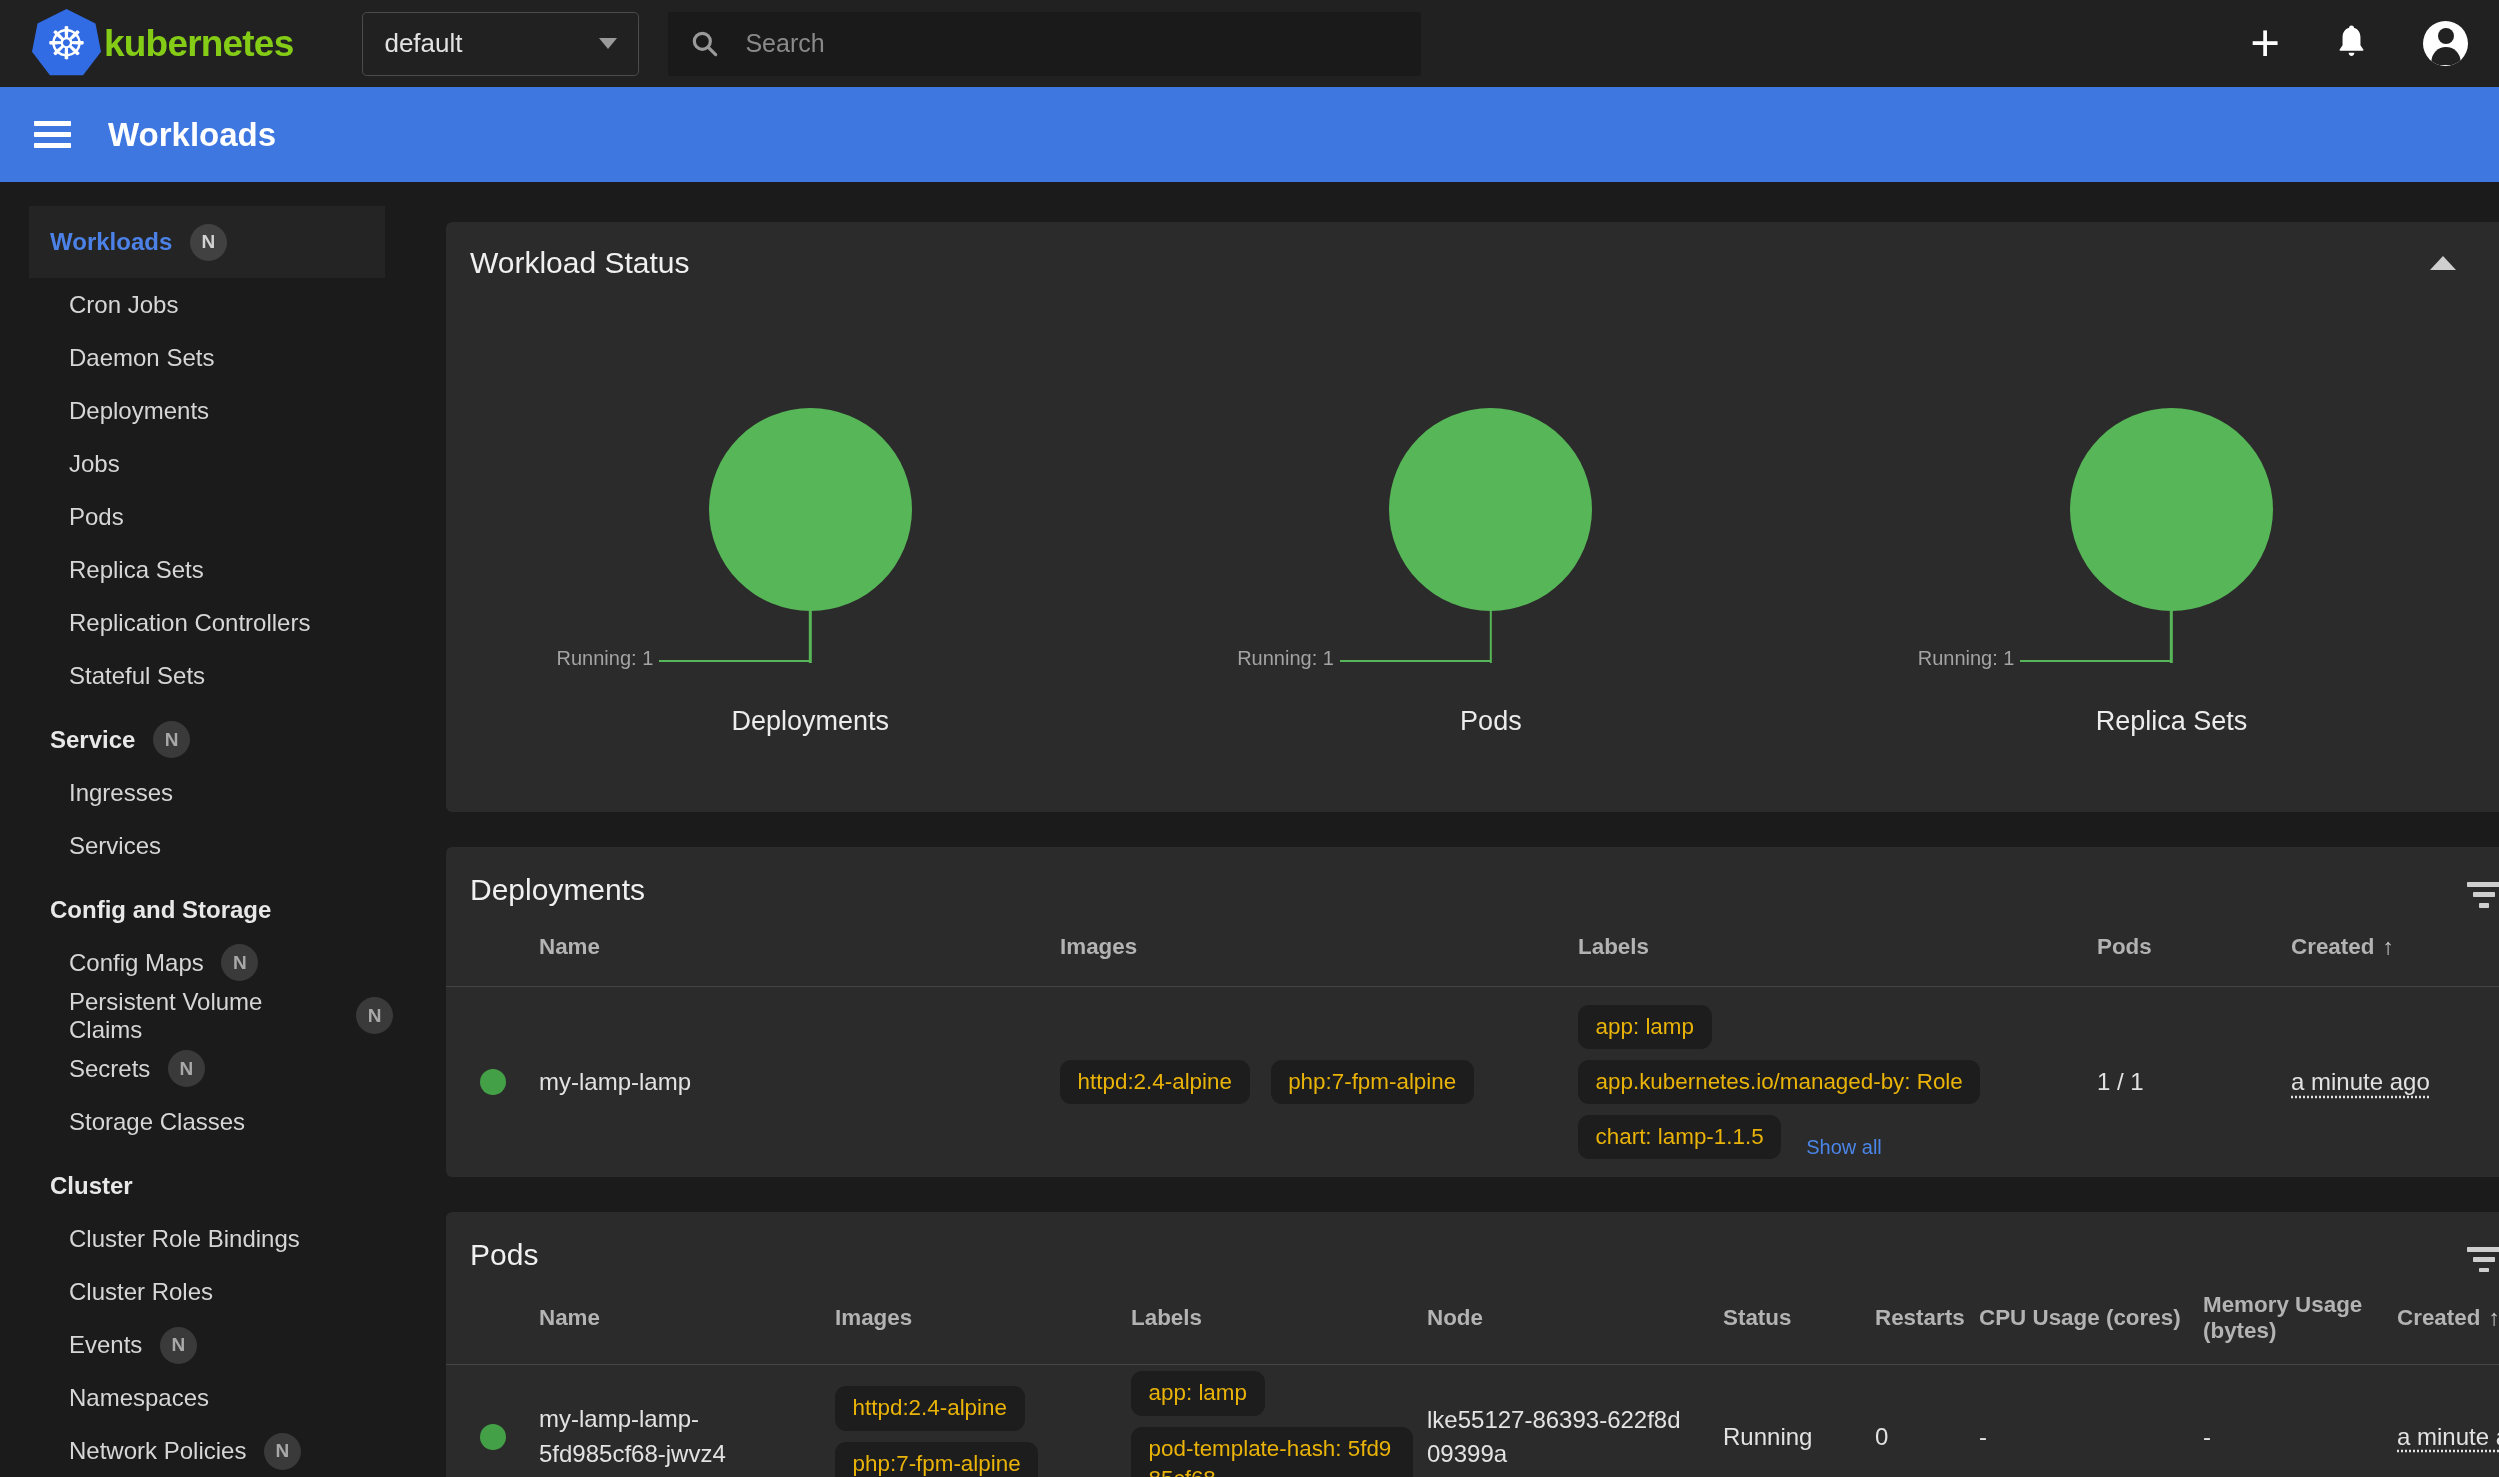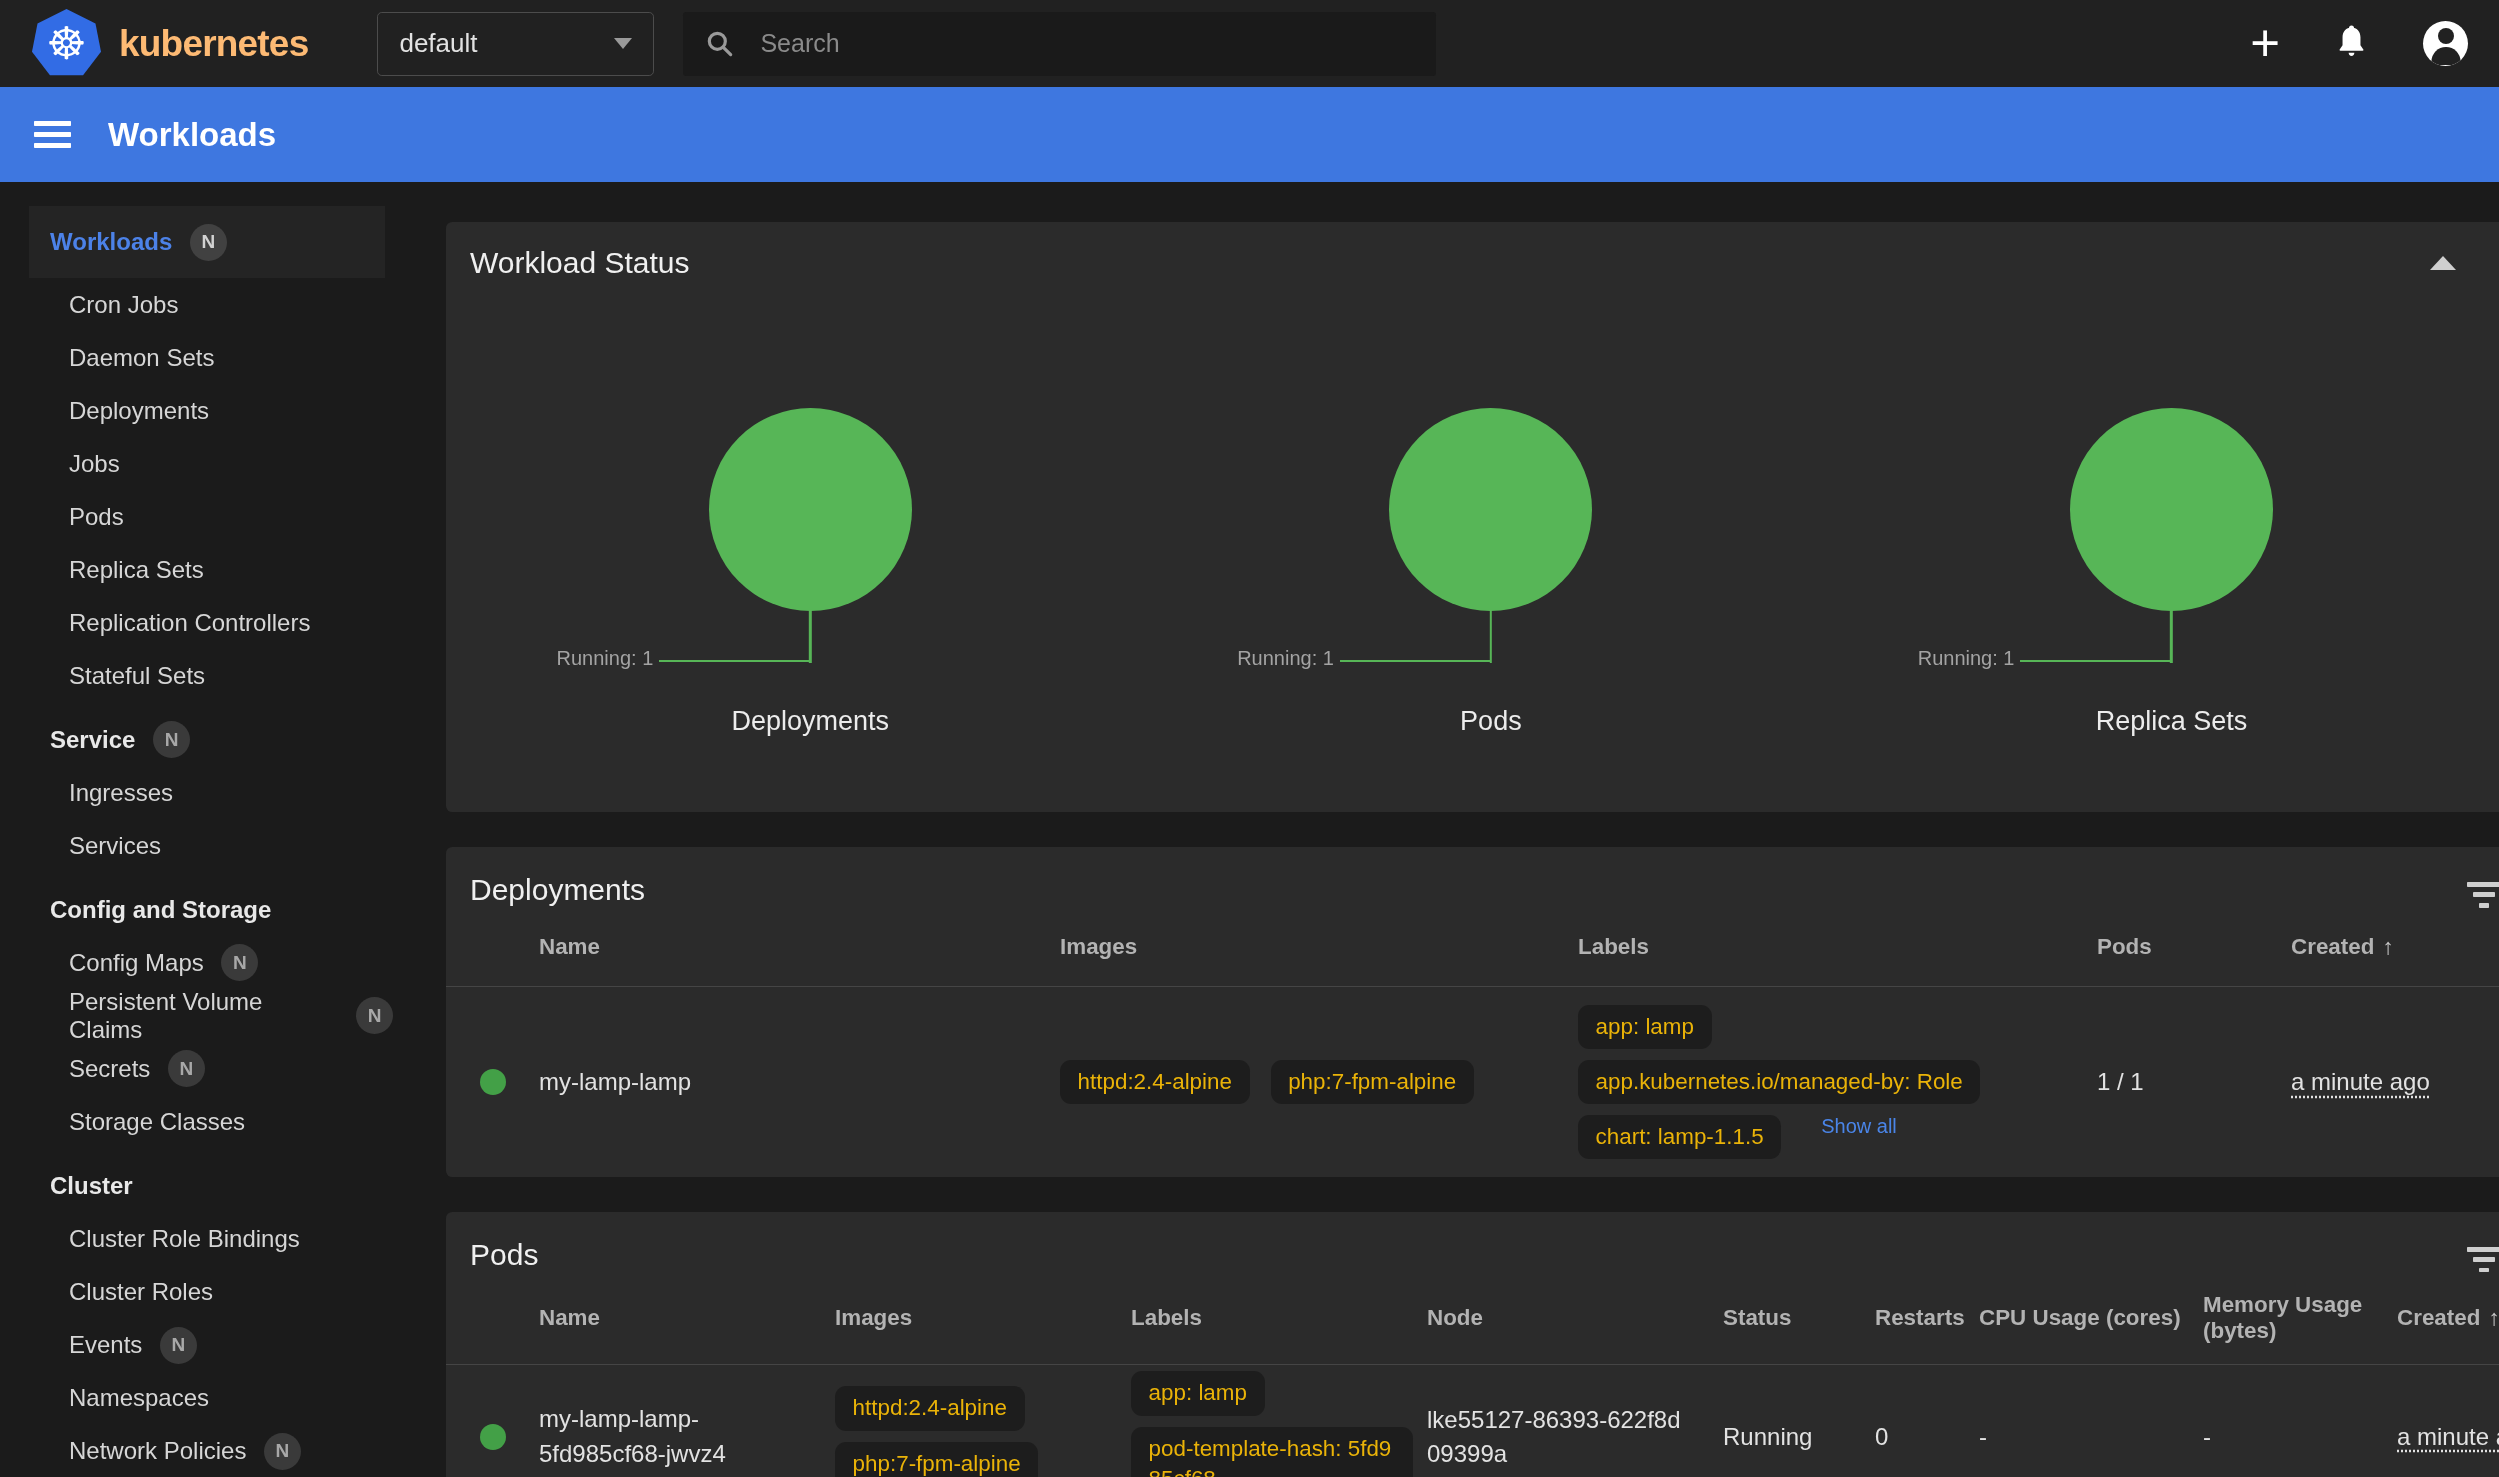--- a/index.html
+++ b/index.html
@@ -4,21 +4,21 @@
 <style>
   * { margin:0; padding:0; box-sizing:border-box; }
   html,body { width:2500px; height:1477px; overflow:hidden; background:#1b1b1b;
     font-family:"Liberation Sans","DejaVu Sans",sans-serif; color:#e6e6e6; }
 
   
   .topbar { height:87px; background:#212121; display:flex; align-items:center; padding:0 32px; }
   .logo-badge { width:69px; height:69px; background:#326ce5; display:flex; align-items:center; justify-content:center;
     clip-path:polygon(50% 0%, 92% 21%, 100% 62%, 74% 96%, 26% 96%, 0% 62%, 8% 21%); }
   .logo-badge span { font-family:"DejaVu Sans",sans-serif; color:#fff; font-size:45px; line-height:1; }
-  .brand { color:#fdba74; font-size:37px; font-weight:bold; margin-left:18px; letter-spacing:-0.8px; }
+  .brand { color:#84cc16; font-size:37px; font-weight:bold; margin-left:3px; letter-spacing:-0.8px; }
   .ns-select { margin-left:69px; width:277px; height:64px; border:1.6px solid #4c4c4c; border-radius:4.8px;
     display:flex; align-items:center; padding:0 21px; cursor:pointer; }
   .ns-select .val { font-size:26px; color:#e2e2e2; flex:1; }
   .ns-caret { width:0; height:0; border-left:9.6px solid transparent; border-right:9.6px solid transparent;
     border-top:11.2px solid #9a9a9a; }
   .searchbox { margin-left:29px; width:753px; height:64px; background:#1a1a1a; border-radius:3.2px;
     display:flex; align-items:center; padding:0 21px; }
   .searchbox svg { flex:0 0 auto; }
   .searchbox input { background:transparent; border:none; outline:none; color:#dcdcdc; font-size:25px;
     margin-left:24px; width:625px; font-family:inherit; }
@@ -82,21 +82,21 @@
   .link { color:#4a85e8; cursor:pointer; }
   .created { text-decoration:underline dotted; text-underline-offset:6.4px; white-space:nowrap; }
   .cell { font-size:24px; color:#e2e2e2; }
 
   
   .dep-grid { display:grid; grid-template-columns:93px 521px 518px 519px 194px 1fr; align-items:center; }
   .dep-head { height:80px; }
   .dep-row { min-height:160px; }
   .dep-images { display:flex; gap:21px; }
   .dep-labels { display:flex; flex-direction:column; gap:10.4px; align-items:flex-start; padding:17.6px 0; }
-  .label-line { display:flex; align-items:flex-start; gap:40px; }
+  .label-line { display:flex; align-items:flex-end; gap:25px; }
   .showall { font-size:20px; }
 
   
   .pods-grid { display:grid; grid-template-columns:93px 296px 296px 296px 296px 152px 104px 224px 194px 1fr; align-items:center; }
   .pods-head { height:93px; }
   .pods-row { padding:6.4px 0 32px 0; }
   .pods-name { padding-right:11.2px; word-break:break-word; line-height:1.45; }
   .stack { display:flex; flex-direction:column; gap:11.2px; align-items:flex-start; }
   .chip-wrap { max-width:282px; word-break:break-all; }
   .node-cell { max-width:272px; word-break:break-all; line-height:1.4; padding-right:16px; }

